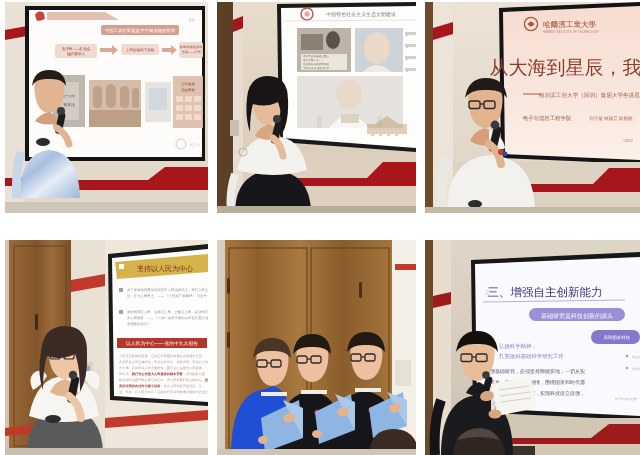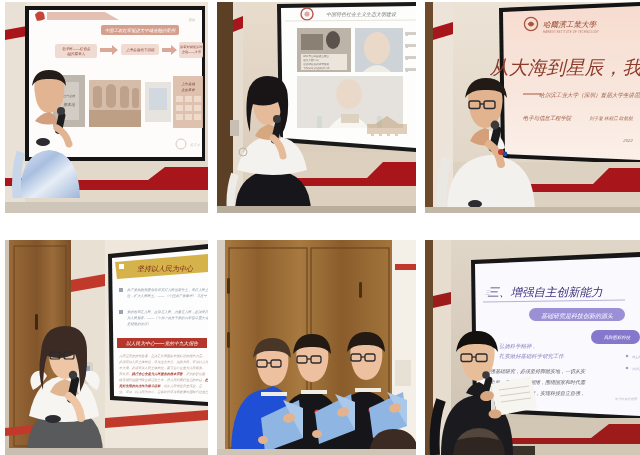--- a/index.html
+++ b/index.html
@@ -1,17 +1,17 @@
 <!DOCTYPE html>
 <html><head>
 <meta charset="utf-8">
 <style>
   html,body{margin:0;padding:0;background:#ffffff;}
   body{width:640px;height:455px;overflow:hidden;font-family:"Liberation Sans",sans-serif;}
-  #collage{position:relative;width:640px;height:455px;background:#ffffff;font-style:italic;}
+  #collage{position:relative;width:640px;height:455px;background:#ffffff;}
   .photo{position:absolute;overflow:hidden;background:#d8d2c8;}
   .photo svg{display:block;width:100%;height:100%;}
   
   #p1{left:5px;  top:2px;   width:203px; height:211px;}
   #p2{left:217px;top:2px;   width:199px; height:211px;}
   #p3{left:425px;top:2px;   width:215px; height:211px;}
   #p4{left:5px;  top:240px; width:203px; height:215px;}
   #p5{left:217px;top:240px; width:199px; height:215px;}
   #p6{left:425px;top:240px; width:215px; height:215px;}
 </style>

